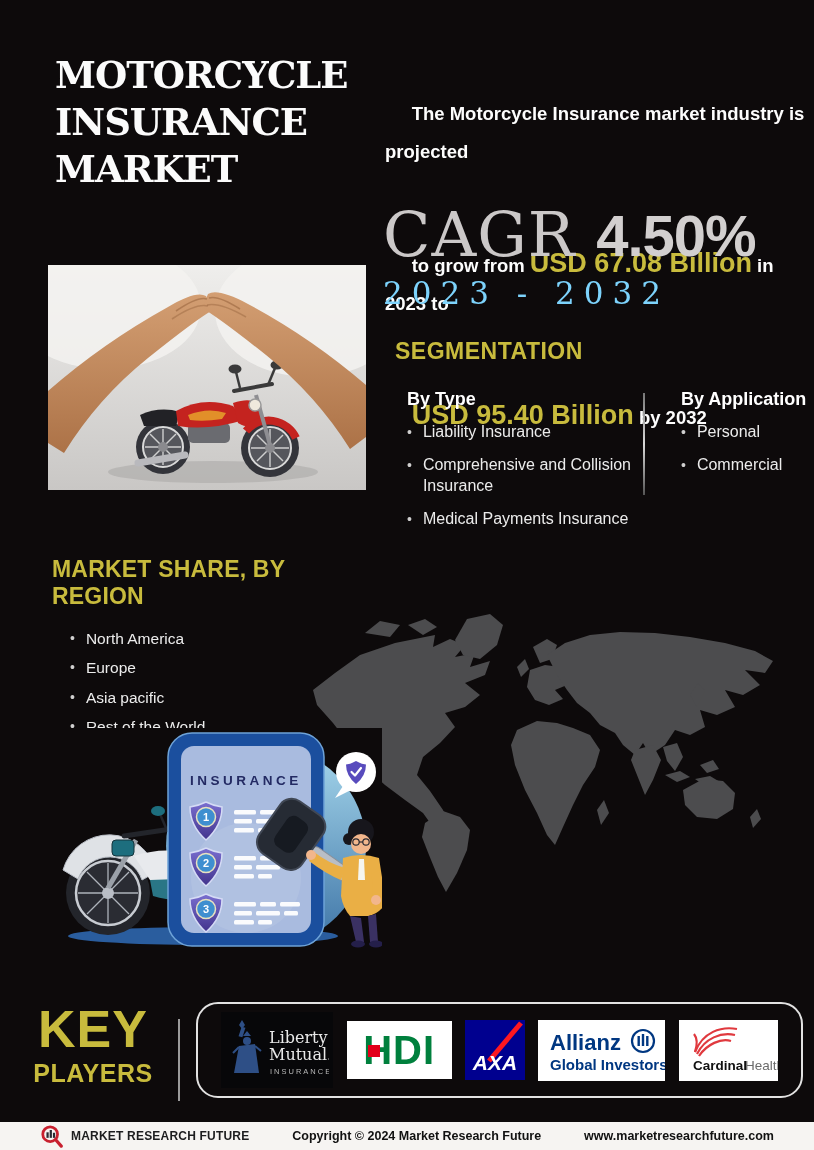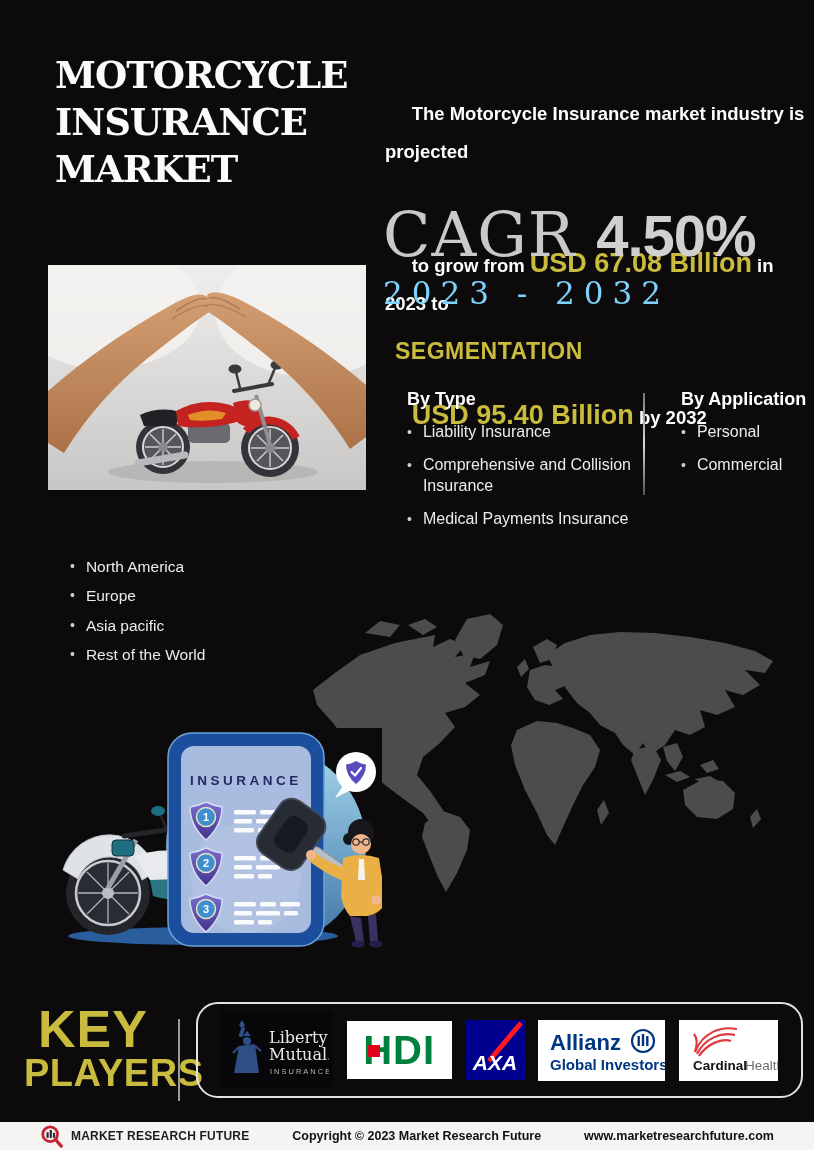--- a/index.html
+++ b/index.html
@@ -45,21 +45,21 @@
 
   
   .photo{position:absolute;left:48px;top:265px;}
   .map{position:absolute;left:305px;top:595px;}
   .illus{position:absolute;left:38px;top:728px;z-index:2;}
 
   
   .key-players{position:absolute;left:0;top:995px;width:814px;height:110px;}
   .kp-title{position:absolute;left:24px;top:8px;width:138px;text-align:center;color:#c8bb3d;font-weight:800;}
   .kp-word1{font-size:52px;line-height:52px;letter-spacing:1px;}
-  .kp-word2{font-size:38px;line-height:36px;letter-spacing:.5px;}
+  .kp-word2{font-size:25px;line-height:36px;letter-spacing:.5px;}
   .kp-divider{position:absolute;left:178px;top:24px;height:82px;width:2px;background:#9b9b9b;}
   .logo-box{position:absolute;left:196px;top:7px;width:607px;height:96px;border:2px solid #e2e2e2;
             border-radius:22px;box-sizing:border-box;display:flex;align-items:center;
             justify-content:space-evenly;padding:0 10px;}
   .logo-card{display:flex;align-items:center;justify-content:center;}
   .logo-liberty{width:112px;height:76px;background:#070709;}
   .logo-hdi{width:105px;height:58px;background:#fff;position:relative;}
   .hdi-text{font-weight:900;font-size:40px;letter-spacing:1px;color:#00803d;font-family:"Liberation Sans",sans-serif;}
   .hdi-red{position:absolute;left:21px;top:24px;width:12px;height:12px;background:#e2001a;}
   .logo-axa{width:60px;height:56px;}
@@ -194,20 +194,21 @@
           <li>
               <span class="bullet-dot">•</span>
               <span>Commercial</span>
             </li>
         </ul>
       </div>
     </div>
   </section>
 
   <section class="market-share">
+    <h2 class="ms-title">MARKET SHARE, BY REGION</h2>
     <ul class="ms-list">
       <li>
           <span class="bullet-dot">•</span>
           <span>North America</span>
         </li>
       <li>
           <span class="bullet-dot">•</span>
           <span>Europe</span>
         </li>
       <li>
@@ -447,17 +448,17 @@
     <div class="footer-brand">
       <svg width="24" height="24" viewBox="0 0 26 26">
         <circle cx="11" cy="11" r="8" fill="none" stroke="#c8202f" stroke-width="3"></circle>
         <line x1="17" y1="17" x2="23" y2="24" stroke="#c8202f" stroke-width="3.5" stroke-linecap="round"></line>
         <rect x="7" y="9" width="2.4" height="6" fill="#2a2a33"></rect>
         <rect x="10.5" y="6.5" width="2.4" height="8.5" fill="#2a2a33"></rect>
         <rect x="14" y="9.5" width="2.4" height="5.5" fill="#2a2a33"></rect>
       </svg>
       <span>MARKET RESEARCH FUTURE</span>
     </div>
-    <div class="footer-copy">Copyright © 2023 Market Research Future</div>
+    <div class="footer-copy">Copyright © 2024 Market Research Future</div>
     <a class="footer-site" href="#">www.marketresearchfuture.com</a>
   </footer>
 
 </div>
 
 </body></html>

